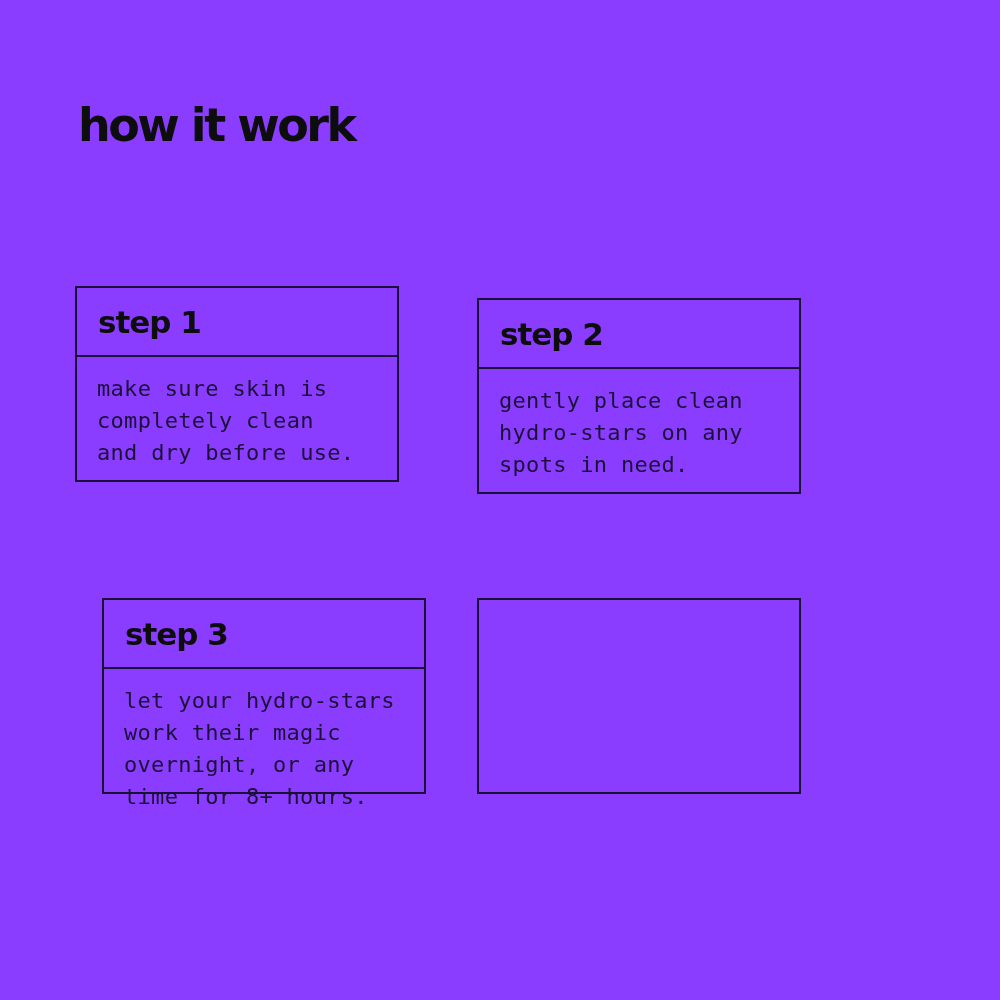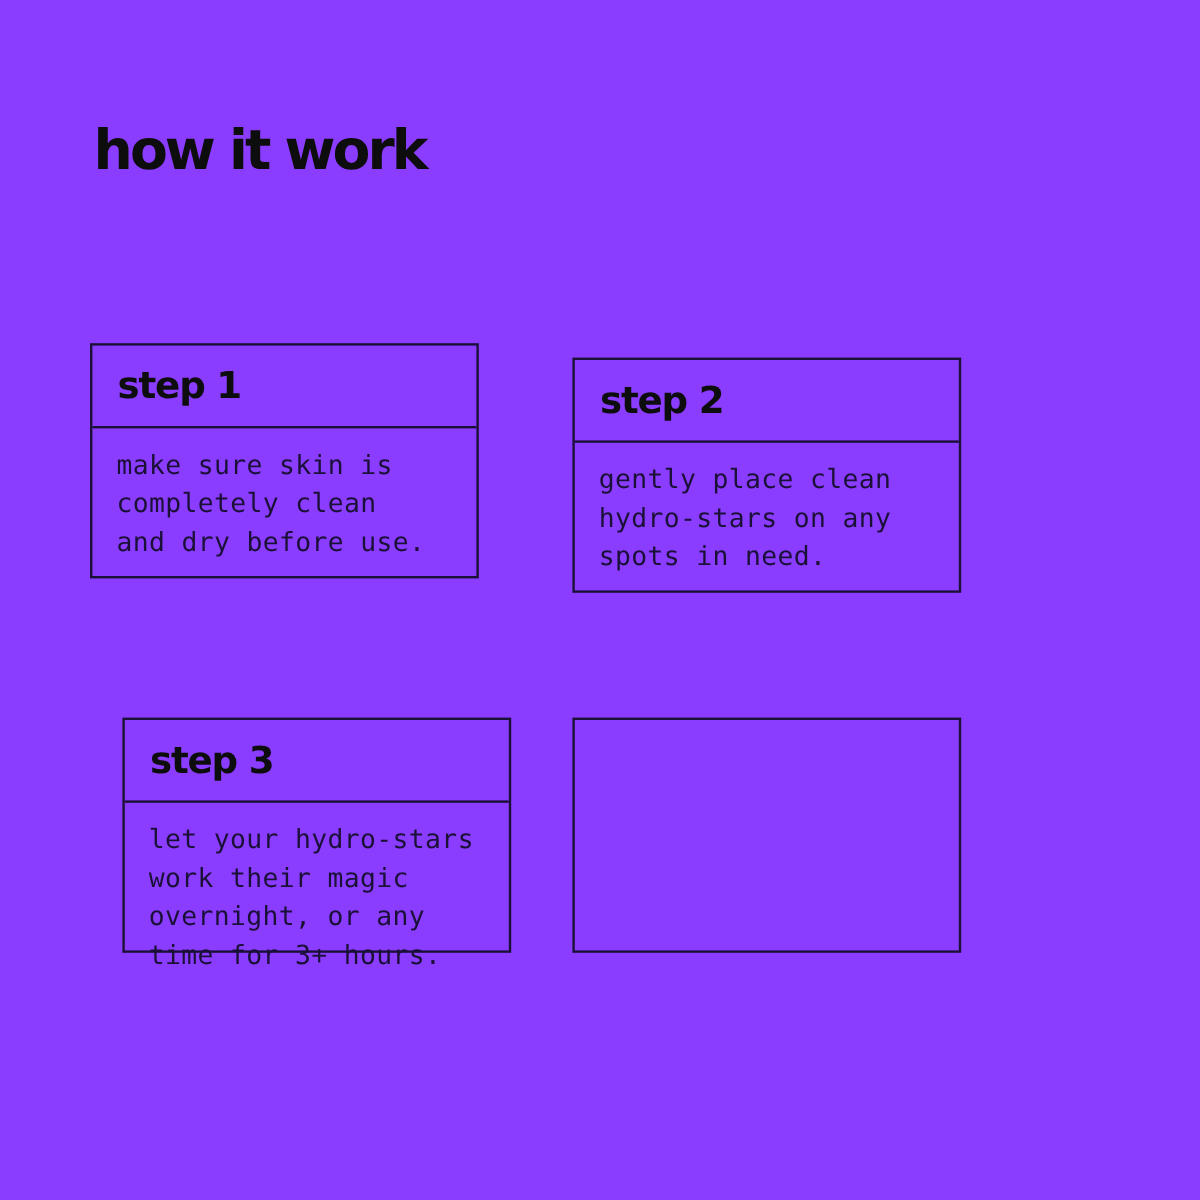--- a/index.html
+++ b/index.html
@@ -104,21 +104,21 @@
     </article>
 
     <article class="card pos-3">
       <header class="card-header">
         <h2 class="step-label">step 3</h2>
       </header>
       <div class="card-body">
         <p class="step-description">let your hydro-stars
 work their magic
 overnight, or any
-time for 3+ hours.</p>
+time for 8+ hours.</p>
       </div>
     </article>
 
     <article class="card pos-4">
     </article>
 
   </section>
 </main>
 
 </body></html>

